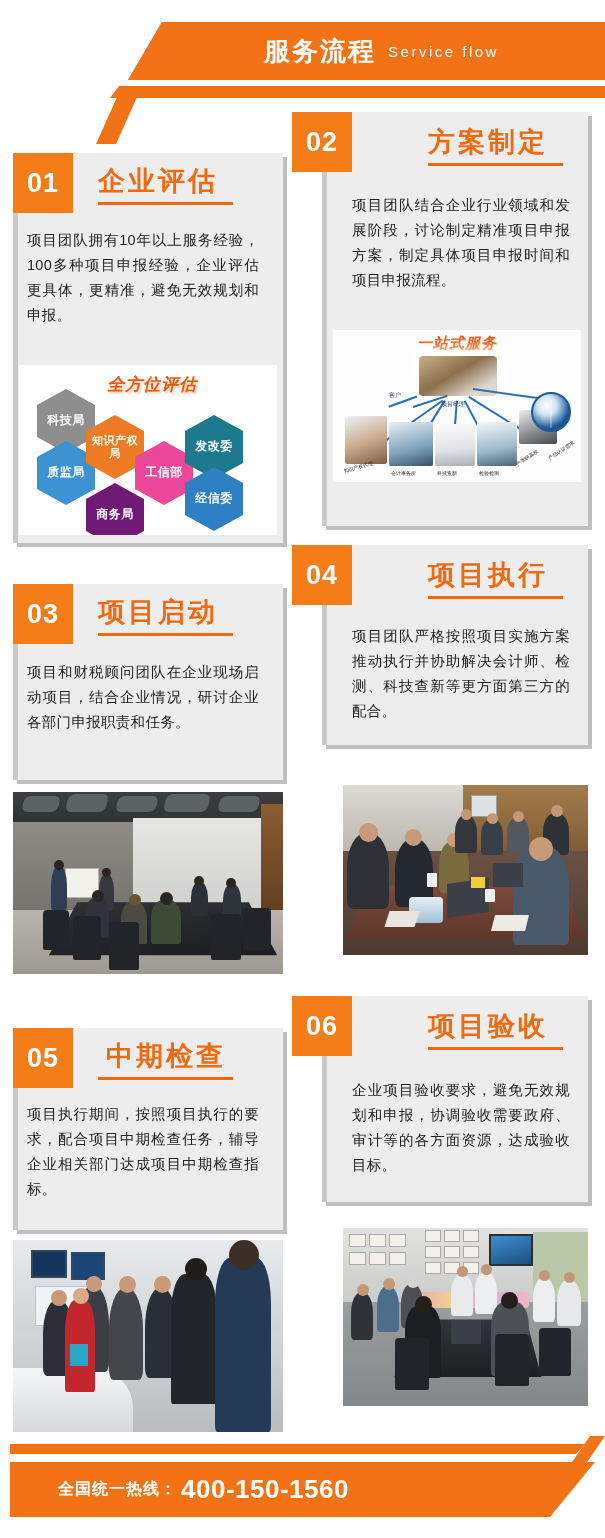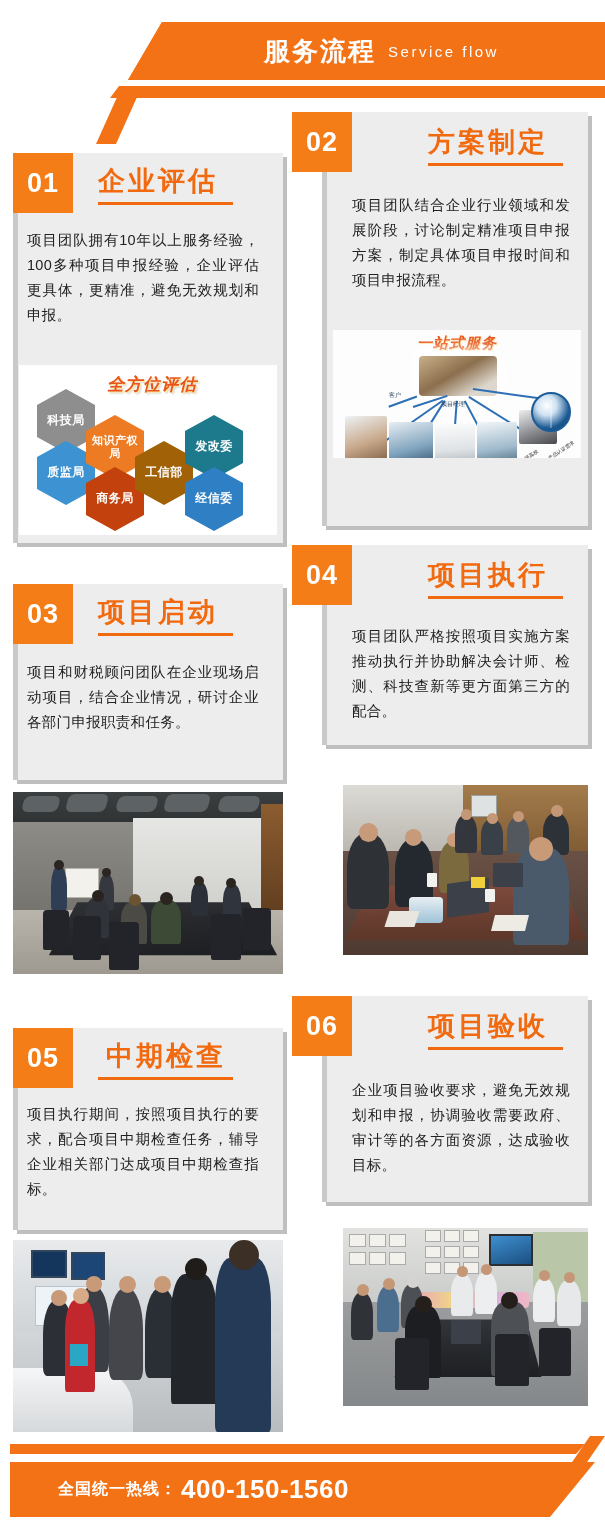--- a/index.html
+++ b/index.html
@@ -167,34 +167,34 @@
 <div class="badge" style="left:13px;top:153px;">01</div>
 <div class="card-title" style="left:98px;top:163px;">企业评估</div>
 <div class="title-rule" style="left:98px;top:202px;width:135px;"></div>
 <div class="card-body" style="left:27px;top:228px;width:232px;">项目团队拥有10年以上服务经验，100多种项目申报经验，企业评估更具体，更精准，避免无效规划和申报。</div>
 
 <div class="hexwrap" style="left:19px;top:365px;width:258px;height:170px;">
   <div class="hex-title" style="left:88px;top:8px;">全方位评估</div>
   <div class="hex" style="left:18px;top:24px;background:#8e8e8e;">科技局</div>
   <div class="hex" style="left:18px;top:76px;background:#3D92D1;">质监局</div>
   <div class="hex" style="left:67px;top:50px;background:#ED7B23;font-size:11px;padding:0 4px;">知识产权局</div>
-  <div class="hex" style="left:67px;top:102px;background:#c2410c;">商务局</div>
-  <div class="hex" style="left:116px;top:76px;background:#a16207;">工信部</div>
+  <div class="hex" style="left:67px;top:118px;background:#701a75;">商务局</div>
+  <div class="hex" style="left:116px;top:76px;background:#ec4899;">工信部</div>
   <div class="hex" style="left:166px;top:50px;background:#1C7A8C;">发改委</div>
   <div class="hex" style="left:166px;top:102px;background:#2E7FC4;">经信委</div>
 </div>
 
 <div class="card-shadow" style="left:326px;top:116px;width:266px;height:414px;"></div>
 <div class="card" style="left:322px;top:112px;width:266px;height:414px;"></div>
 <div class="badge" style="left:292px;top:112px;">02</div>
 <div class="card-title" style="left:428px;top:124px;">方案制定</div>
 <div class="title-rule" style="left:428px;top:163px;width:135px;"></div>
 <div class="card-body" style="left:352px;top:193px;width:218px;">项目团队结合企业行业领域和发展阶段，讨论制定精准项目申报方案，制定具体项目申报时间和项目申报流程。</div>
 
-<div class="oss" style="left:333px;top:330px;width:248px;height:128px;">
+<div class="oss" style="left:333px;top:330px;width:248px;height:152px;">
   <div class="oss-title">一站式服务</div>
 
   <div class="oss-hub" style="left:86px;top:26px;width:78px;height:40px;"></div>
 
   <div class="oss-arrow" style="left:84px;top:66px;width:30px;transform:rotate(160deg);"></div>
   <div class="oss-arrow" style="left:80px;top:76px;width:36px;transform:rotate(-18deg);"></div>
   <div class="oss-arrow" style="left:110px;top:70px;width:70px;transform:rotate(145deg);"></div>
   <div class="oss-arrow" style="left:112px;top:70px;width:58px;transform:rotate(122deg);"></div>
   <div class="oss-arrow" style="left:124px;top:70px;width:40px;transform:rotate(94deg);"></div>
   <div class="oss-arrow" style="left:132px;top:70px;width:46px;transform:rotate(62deg);"></div>

